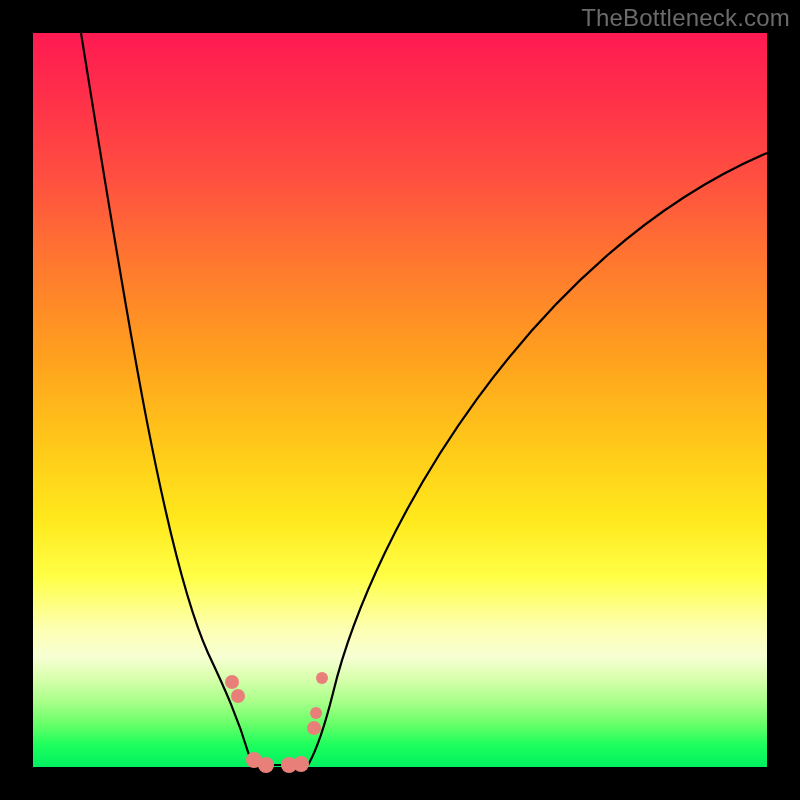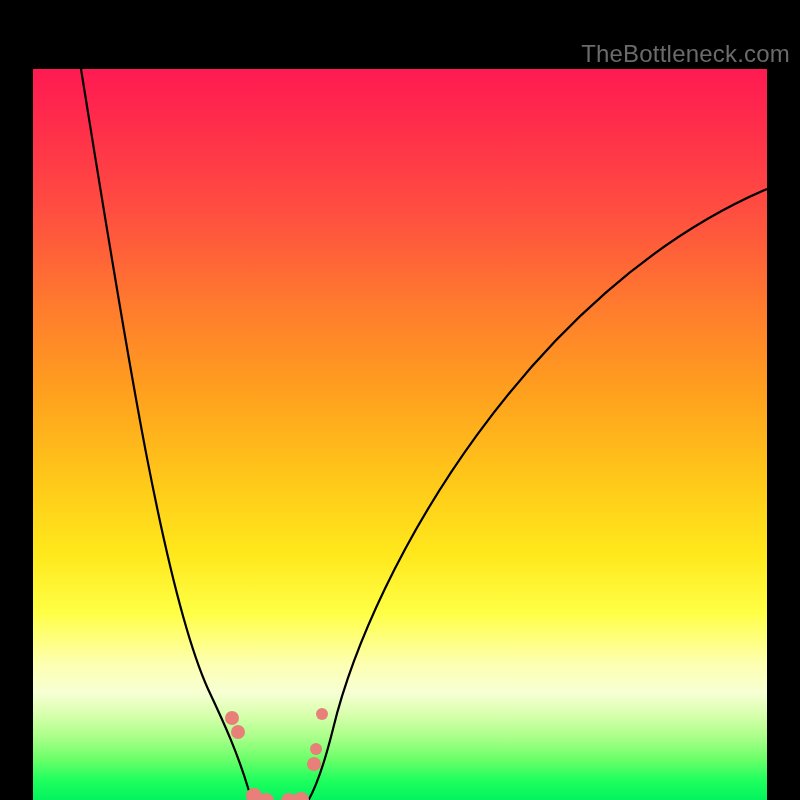--- a/index.html
+++ b/index.html
@@ -11,21 +11,20 @@
     overflow: hidden;
     font-family: Arial, Helvetica, sans-serif;
   }
   .frame {
     position: absolute;
     left: 0;
     top: 0;
     width: 800px;
     height: 576px;
     background: #000;
-    margin-top: 36px;
   }
   .plot {
     position: absolute;
     left: 33px;
     top: 33px;
     width: 734px;
     height: 734px;
     
     background: linear-gradient(
       to bottom,

